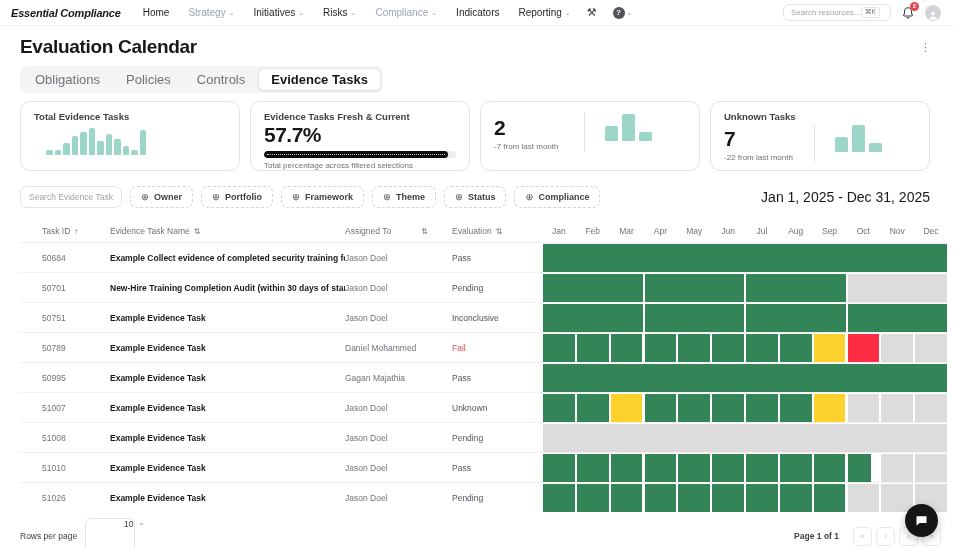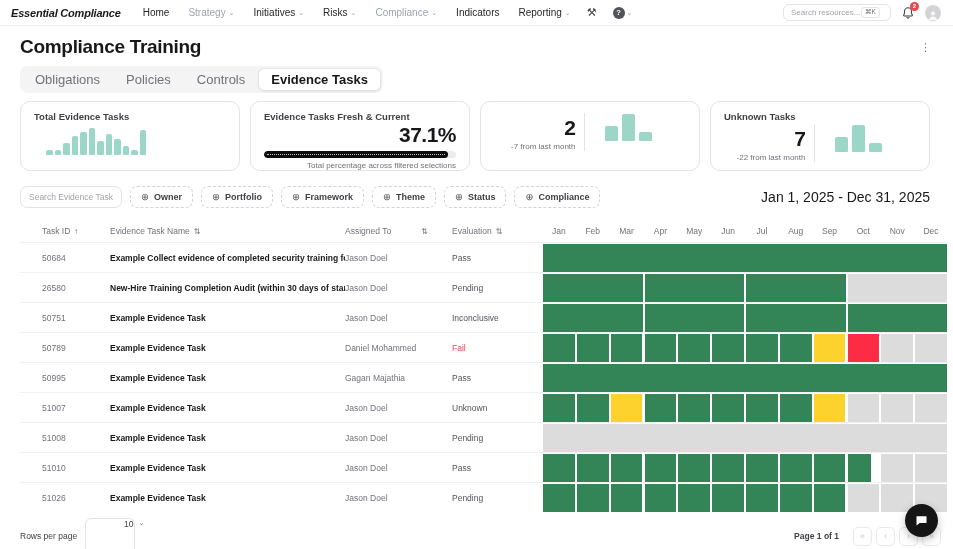--- a/index.html
+++ b/index.html
@@ -33,21 +33,21 @@
   
   .title-row { margin:10px 18px 0 20px; display:flex; align-items:center; }
   .page-title { font-size:19px; font-weight:700; letter-spacing:-.3px; }
   .kebab { margin-left:auto; color:#71717a; font-size:11px; cursor:pointer; padding:0 4px; }
   .tabs { margin:8px 0 0 20px; display:inline-flex; background:#f4f4f5; border-radius:8px; padding:2px; }
   .tab { font-size:13px; color:#71717a; padding:4px 13px; border-radius:6px; cursor:pointer; font-weight:500; white-space:nowrap;}
   .tab.active { background:#fff; color:#18181b; border:1px solid #e4e4e7; padding:3px 12px;
     box-shadow:0 1px 2px rgba(0,0,0,.05); font-weight:600; }
 
   
-  .cards { margin:8px 23px 0 20px; display:flex; gap:10px;text-align:right; }
+  .cards { margin:8px 23px 0 20px; display:flex; gap:10px; }
   .card { flex:1; border:1px solid #e4e4e7; border-radius:10px; padding:9px 13px 8px; height:70px; }
   .card-title-row { display:flex; align-items:center; gap:6px; }
   .card-title { font-size:9.5px; font-weight:600; color:#3f3f46; white-space:nowrap; }
   .alert-badge { width:10px; height:10px; border-radius:50%; background:#e5484d; color:#fff;
     font-size:7px; font-weight:700; display:flex; align-items:center; justify-content:center; }
   .card-value { font-size:21px; font-weight:700; letter-spacing:-.5px; line-height:1.05; margin-top:5px; }
   .card-sub { font-size:8px; color:#71717a; margin-top:3px; white-space:nowrap; }
   .card-flex { display:flex; align-items:flex-end; }
   .vcol { min-width:72px; }
   .bars12 { display:flex; align-items:flex-end; gap:2px; height:33px; margin:0 0 9px 12px; }
@@ -161,21 +161,21 @@
       <svg width="12" height="12" viewBox="0 0 24 24">
         <circle cx="12" cy="9" r="4" fill="#fafafa"></circle>
           <path d="M4 22c1-5 5-7 8-7s7 2 8 7z" fill="#fafafa"></path>
       </svg>
     </div>
   </div>
 </nav>
 
 
 <div class="title-row">
-  <h1 class="page-title">Compliance Training</h1>
+  <h1 class="page-title">Evaluation Calendar</h1>
   <div class="kebab">⋮</div>
 </div>
 
 <div class="tabs">
     <div class="tab">Obligations</div>
     <div class="tab">Policies</div>
     <div class="tab">Controls</div>
     <div class="tab active">Evidence Tasks</div>
   </div>
 
@@ -201,21 +201,21 @@
           <div class="bar" style="height: 5px;"></div>
           <div class="bar" style="height: 25px;"></div>
         </div>
     </div>
   </div>
 
   <div class="card">
     <div class="card-title-row">
       <div class="card-title">Evidence Tasks Fresh &amp; Current</div>
     </div>
-    <div class="card-value" style="margin-top:2px;">37.1%</div>
+    <div class="card-value" style="margin-top:2px;">57.7%</div>
     <div class="progress-track">
       <div class="progress-fill" style="width: 95.8%;"></div>
     </div>
     <div class="card-sub">Total percentage across filtered selections</div>
   </div>
 
   <div class="card">
     <div class="card-flex">
       <div class="vcol" style="flex:1;">
         <div class="card-value">2</div>
@@ -317,21 +317,21 @@
       <div class="trow">
         <div class="td id">50684</div>
         <div class="td name">Example Collect evidence of completed security training for 2025</div>
         <div class="td asg">Jason Doel</div>
         <div class="td eval" data-eval="Pass">Pass</div>
         <div class="td gantt">
           <div class="seg" style="left: 0%; width: 100%; background: rgb(51, 133, 87);"></div>
         </div>
       </div>
       <div class="trow">
-        <div class="td id">26580</div>
+        <div class="td id">50701</div>
         <div class="td name">New-Hire Training Completion Audit (within 30 days of start)</div>
         <div class="td asg">Jason Doel</div>
         <div class="td eval" data-eval="Pending">Pending</div>
         <div class="td gantt">
           <div class="seg" style="left: 0%; width: 25%; background: rgb(51, 133, 87);"></div>
           <div class="seg" style="left: 25%; width: 25%; background: rgb(51, 133, 87);"></div>
           <div class="seg" style="left: 50%; width: 25%; background: rgb(51, 133, 87);"></div>
           <div class="seg" style="left: 75%; width: 25%; background: rgb(220, 220, 220);"></div>
         </div>
       </div>

